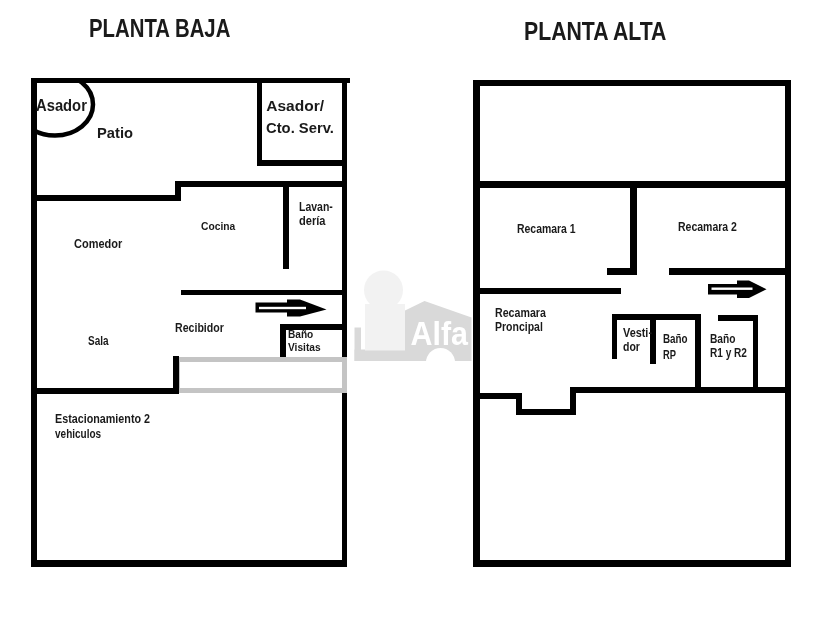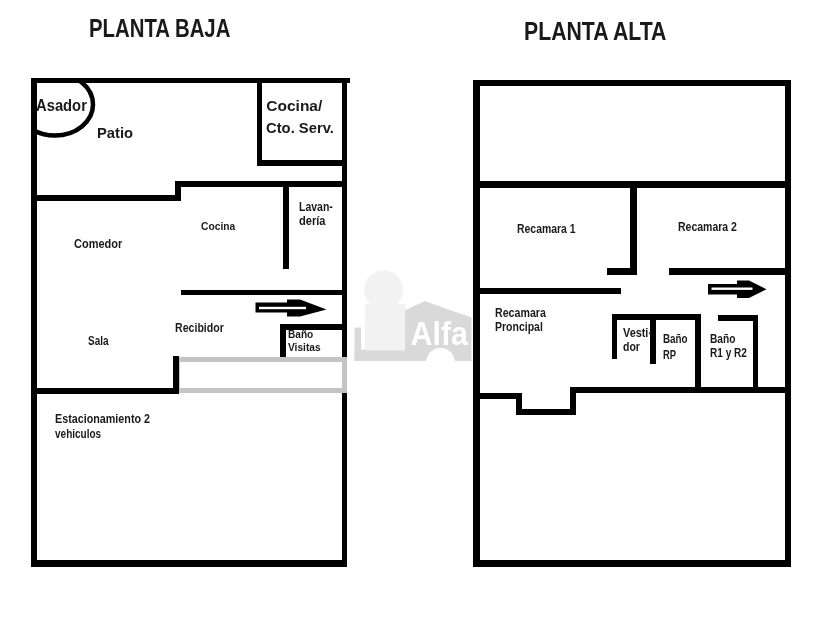--- a/index.html
+++ b/index.html
@@ -78,21 +78,21 @@
 <div class="w" style="left:31px;top:388px;width:145.5px;height:6px;"></div>
 
 <div style="position:absolute;left:174.5px;top:356.5px;width:172.5px;height:36.5px;border:5px solid #c4c4c4;background:#fff;box-sizing:border-box;z-index:3;"></div>
 
 <div class="w" style="left:173px;top:356px;width:5.5px;height:38px;z-index:4;"></div>
 
 <div class="txt" style="left:35.6px;top:97px;font-size:16.5px;transform:scaleX(0.895);">Asador</div>
 
 <div class="txt" style="left:97.1px;top:126px;font-size:14px;transform:scaleX(1.05);">Patio</div>
 
-<div class="txt" style="left:266.3px;top:97.7px;font-size:15.5px;">Cocina/</div>
+<div class="txt" style="left:266.3px;top:97.7px;font-size:15.5px;">Asador/</div>
 <div class="txt" style="left:266.1px;top:120.4px;font-size:15.5px;transform:scaleX(0.954);">Cto. Serv.</div>
 
 <div class="txt" style="left:200.7px;top:220.6px;font-size:11.5px;transform:scaleX(0.892);">Cocina</div>
 
 <div class="txt" style="left:298.9px;top:200.8px;font-size:12.5px;transform:scaleX(0.839);">Lavan-</div>
 <div class="txt" style="left:298.9px;top:215.4px;font-size:12.5px;transform:scaleX(0.887);">dería</div>
 
 <div class="txt" style="left:73.6px;top:237.1px;font-size:13px;transform:scaleX(0.845);">Comedor</div>
 
 <div class="txt" style="left:175.1px;top:321.6px;font-size:12.5px;transform:scaleX(0.848);">Recibidor</div>

